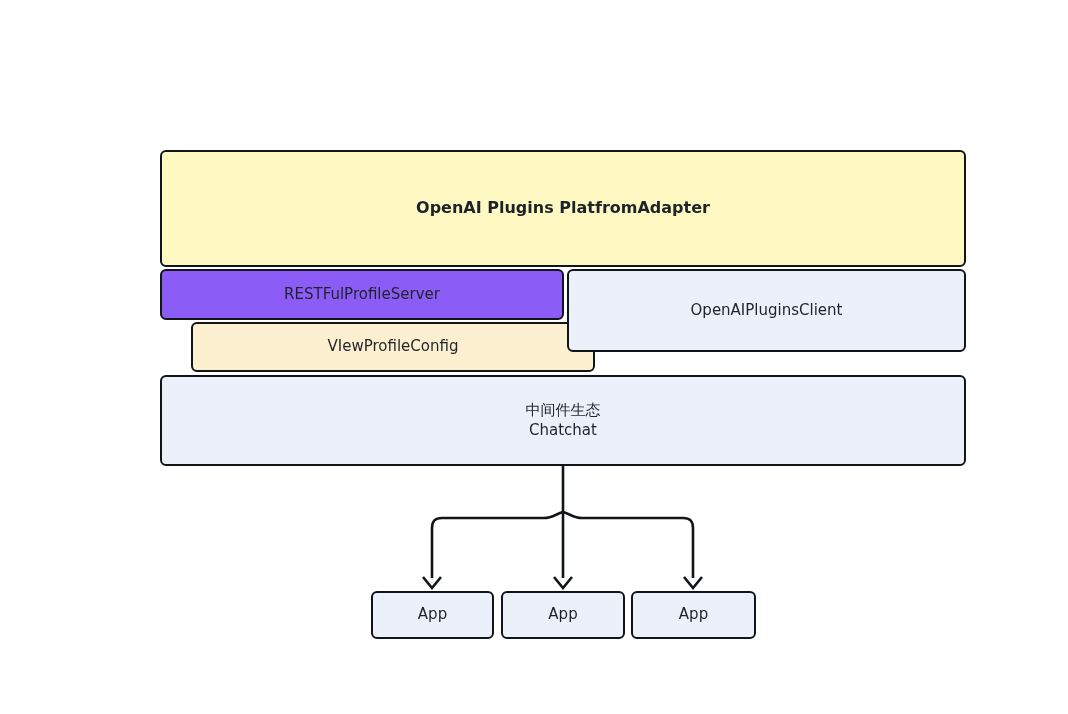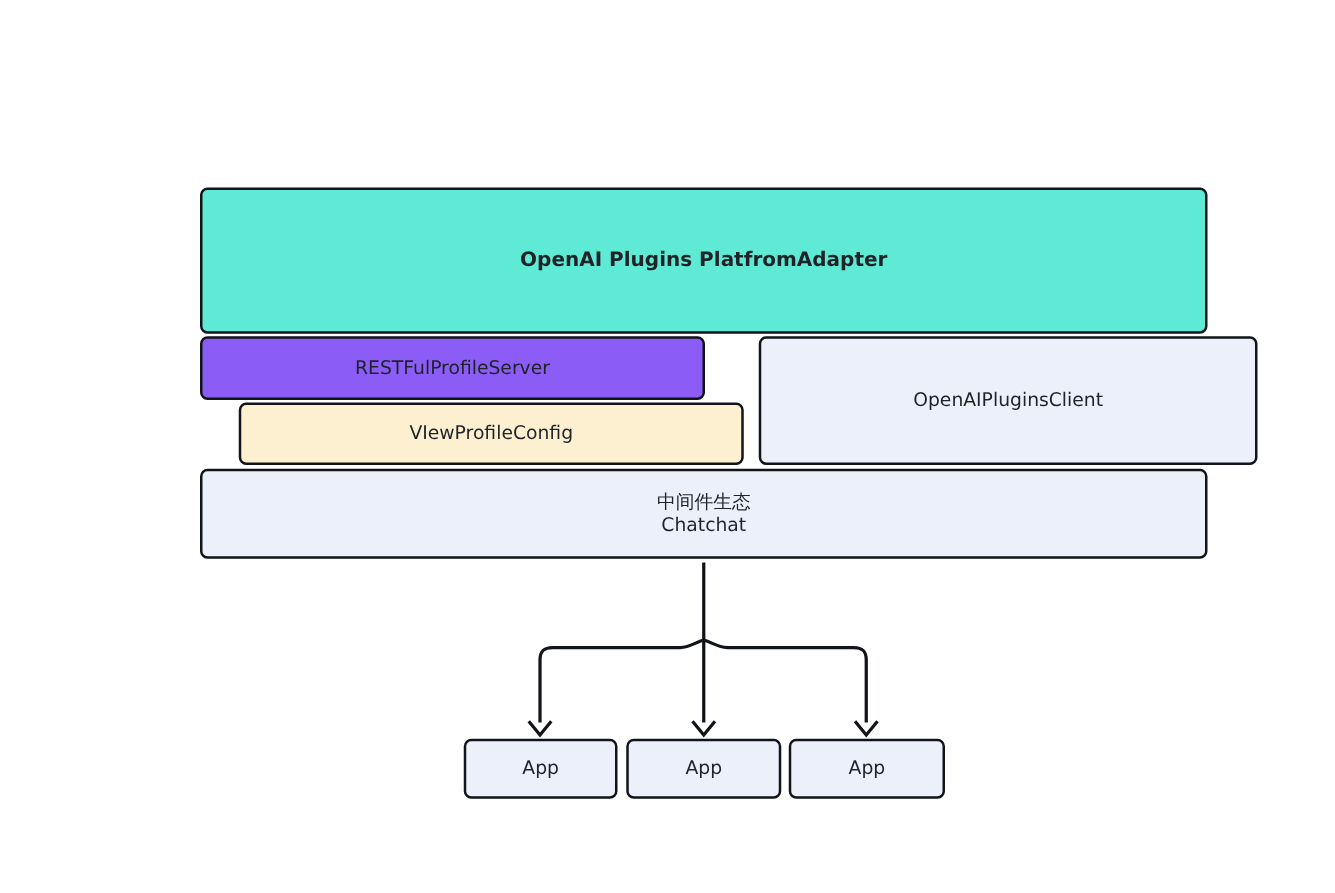--- a/index.html
+++ b/index.html
@@ -46,26 +46,25 @@
   }
   #node-restful-profile-server {
     left: 160px;  top: 269px;  width: 404px;  height: 51px;
     font-size: 15px;
   }
   #node-view-profile-config {
     left: 160px;  top: 322px;  width: 404px;  height: 50px;
     font-size: 15px;
   }
   #node-openai-plugins-client {
-    left: 567px; top: 269px;  width: 399px;  height: 103px;
+    left: 567px; top: 269px;  width: 399px;  height: 83px;
     font-size: 15px;
-    margin-left: 40px;
   }
   #node-middleware-chatchat {
-    left: 160px;  top: 375px;  width: 806px;  height: 72px;
+    left: 160px;  top: 375px;  width: 806px;  height: 91px;
     font-size: 15px;
   }
   #node-app-1 { left: 371px; top: 591px; width: 123px; height: 48px; font-size: 15px; }
   #node-app-2 { left: 501px; top: 591px; width: 124px; height: 48px; font-size: 15px; }
   #node-app-3 { left: 631px; top: 591px; width: 125px; height: 48px; font-size: 15px; }
 
   #edge-layer {
     position: absolute;
     left: 0; top: 0;
     width: 1068px;
@@ -90,21 +89,21 @@
       <path d="M 563,512 C 570,514 574,518 582,518 L 683,518 C 690,518 693,521 693,528 L 693,578"></path>
     </g>
     <g fill="none" stroke="#111418" stroke-width="2.6" stroke-linecap="butt" stroke-linejoin="miter">
 
       <path d="M 423,577 L 432,588 L 441,577"></path>
       <path d="M 554,577 L 563,588 L 572,577"></path>
       <path d="M 684,577 L 693,588 L 702,577"></path>
     </g>
   </svg>
 
-  <div class="node" id="node-platform-adapter" style="background: #5eead4; border-color: rgb(17, 20, 24); color: rgb(31, 35, 40); font-weight: bold;">
+  <div class="node" id="node-platform-adapter" style="background: #fef9c3; border-color: rgb(17, 20, 24); color: rgb(31, 35, 40); font-weight: bold;">
     <span class="node-label">OpenAI Plugins PlatfromAdapter</span>
   </div>
 
   <div class="node" id="node-restful-profile-server" style="background: #8b5cf6; border-color: rgb(17, 20, 24); color: rgb(31, 35, 40);">
     <span class="node-label">RESTFulProfileServer</span>
   </div>
 
   <div class="node" id="node-view-profile-config" style="background: rgb(253, 240, 209); border-color: rgb(17, 20, 24); color: rgb(31, 35, 40); margin-left: 31px;">
     <span class="node-label">VIewProfileConfig</span>
   </div>

